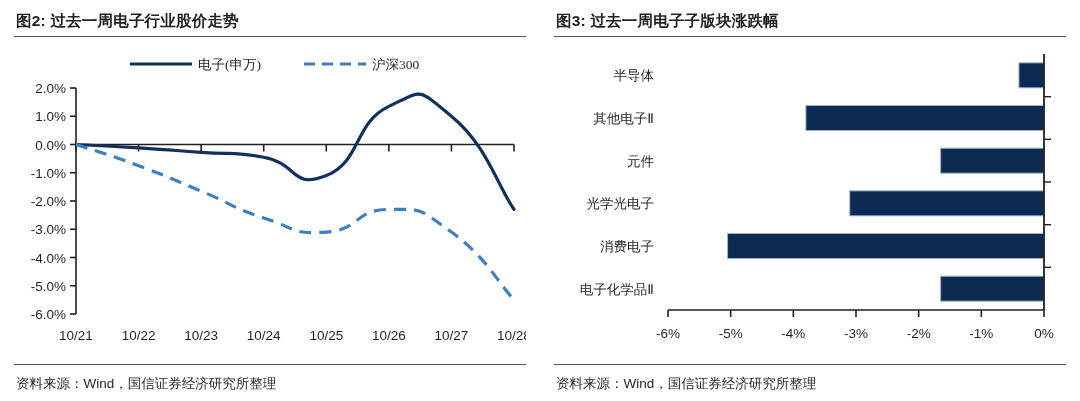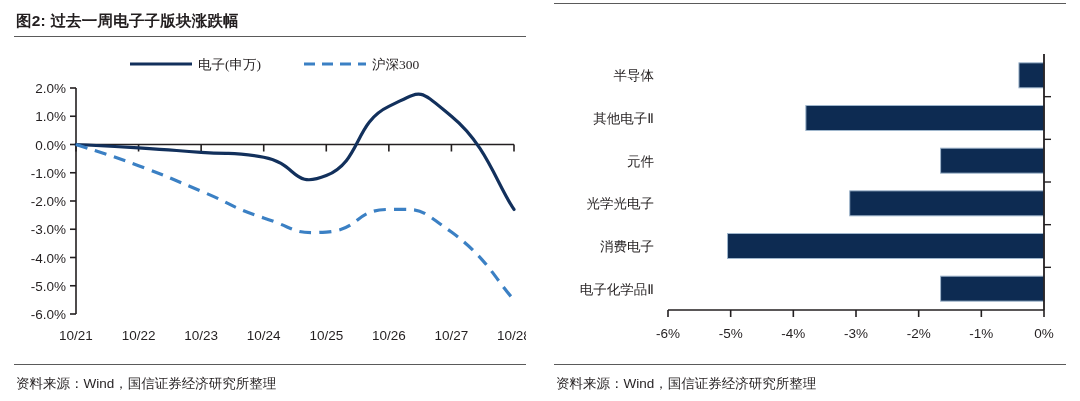--- a/index.html
+++ b/index.html
@@ -87,21 +87,21 @@
     fill: #231f20;
   }
 </style>
 </head>
 <body>
 
 <div class="page">
 
   <div class="panel panel-left">
 
-    <div class="fig-title">图2: 过去一周电子子版块涨跌幅</div>
+    <div class="fig-title">图2: 过去一周电子行业股价走势</div>
     <div class="rule-top"></div>
 
     <div class="chart-area">
       <svg id="line-chart" width="512" height="312" viewBox="0 0 512 312">
 
         <g>
           <line id="lg-solid" x1="116" y1="22" x2="178" y2="22" stroke="#12305c" stroke-width="3"></line>
           <text id="lg-solid-t" class="legend-label" x="184" y="27">电子(申万)</text>
 
           <line id="lg-dash" x1="290" y1="22" x2="352" y2="22" stroke="#3b80c4" stroke-width="3" stroke-dasharray="11 7"></line>
@@ -156,20 +156,21 @@
         <path id="series-1" fill="none" stroke="#3b80c4" stroke-width="3.2" stroke-linecap="butt" stroke-linejoin="round" stroke-dasharray="12 8" d="M 62.00 102.50 C 79.52 108.43, 89.53 110.64, 124.57 123.69 C 159.61 136.74, 152.10 134.48, 187.14 149.11 C 222.18 163.75, 214.67 164.48, 249.71 175.95 C 284.75 187.42, 277.25 192.45, 312.29 190.07 C 347.33 187.70, 339.82 167.47, 374.86 167.47 C 409.90 167.47, 402.39 164.76, 437.43 190.07 C 472.47 215.39, 482.48 238.89, 500.00 257.88"></path>
       </svg>
     </div>
 
     <div class="rule-bottom"></div>
     <div class="source">资料来源：Wind，国信证券经济研究所整理</div>
   </div>
 
   <div class="panel panel-right">
 
+    <div class="fig-title">图3: 过去一周电子子版块涨跌幅</div>
     <div class="rule-top"></div>
 
     <div class="chart-area">
       <svg id="bar-chart" width="512" height="312" viewBox="0 0 512 312">
 
         <g id="bars-group">
             <rect x="464.9333333333333" y="20.83333333333333" width="25.06666666666672" height="25" fill="#0d2b52" stroke="#9fb6cc" stroke-width="1"></rect>
             <rect x="251.86666666666667" y="63.5" width="238.13333333333333" height="25" fill="#0d2b52" stroke="#9fb6cc" stroke-width="1"></rect>
             <rect x="386.59999999999997" y="106.16666666666666" width="103.40000000000003" height="25" fill="#0d2b52" stroke="#9fb6cc" stroke-width="1"></rect>
             <rect x="295.73333333333335" y="148.83333333333334" width="194.26666666666665" height="25" fill="#0d2b52" stroke="#9fb6cc" stroke-width="1"></rect>

